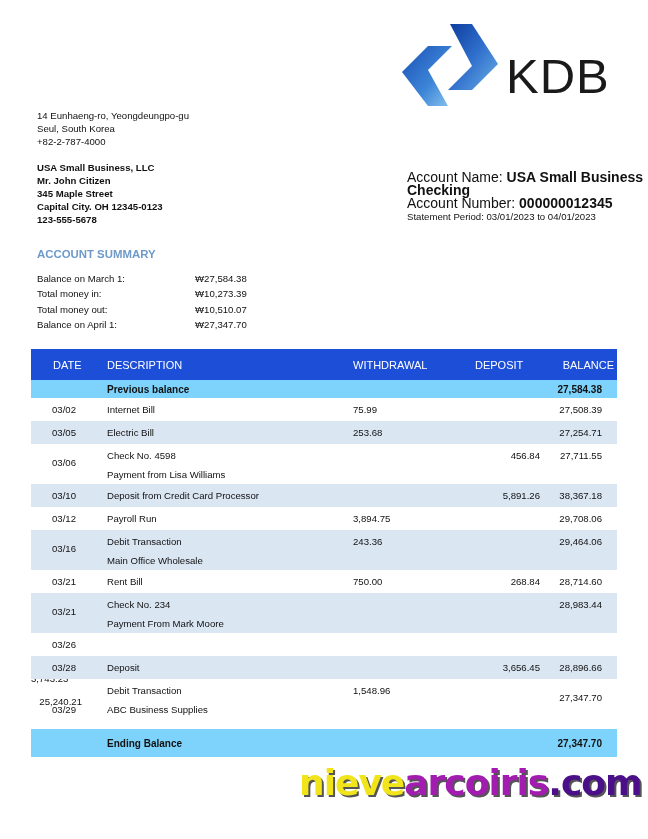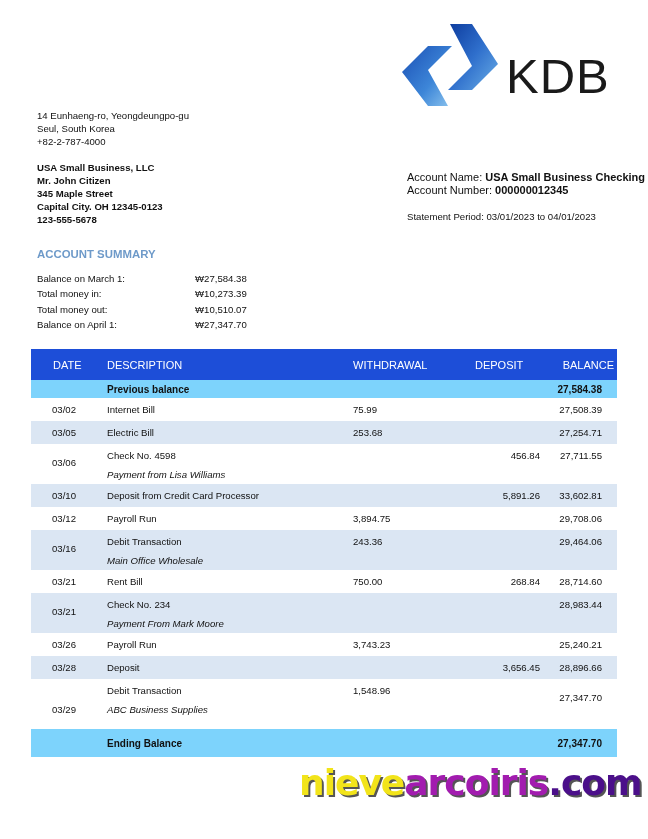--- a/index.html
+++ b/index.html
@@ -5,21 +5,21 @@
   * { box-sizing: border-box; margin: 0; padding: 0; }
   html, body { width: 648px; height: 839px; background: #ffffff; overflow: hidden; }
   body { position: relative; font-family: "Liberation Sans", "DejaVu Sans", sans-serif; color: #111; }
 
   .logo { position: absolute; left: 398px; top: 20px; width: 215px; height: 92px; }
   .logo svg { position: absolute; left: 0; top: 0; }
   .logo-text { position: absolute; left: 108px; top: 32px; font-size: 49px; font-weight: 400; color: #1a1a1a; letter-spacing: 1px; line-height: 1; }
 
   .bank-addr { position: absolute; left: 37px; top: 109px; font-size: 9.6px; line-height: 13px; }
   .customer { position: absolute; left: 37px; top: 161px; font-size: 9.6px; line-height: 13px; font-weight: 700; }
-  .acct-info { position: absolute; left: 407px; top: 171px; font-size: 11px; line-height: 13px; }
+  .acct-info { position: absolute; left: 407px; top: 171px; font-size: 14px; line-height: 13px; }
   .acct-info b { font-weight: 700; }
   .period { position: absolute; left: 407px; top: 210px; font-size: 9.6px; line-height: 13px; }
 
   .summary-title { position: absolute; left: 37px; top: 248px; font-size: 11.4px; font-weight: 700; color: #6e9ac9; }
   .summary { position: absolute; left: 37px; top: 273px; font-size: 9.6px; }
   .summary .srow { height: 15.3px; display: flex; }
   .summary .slabel { width: 158px; }
 
   .stmt { position: absolute; left: 31px; top: 349px; width: 586px; }
   .hdr { height: 31px; background: #1d4ed8; color: #fff; display: flex; align-items: center; font-size: 11px; }
@@ -28,21 +28,21 @@
   .row.band { background: #7dd3fc; font-weight: 700; font-size: 10px; }
   .c-date { width: 76px; padding-left: 21px; }
   .c-desc { width: 246px; }
   .c-wd { width: 103px; }
   .c-dep { width: 95px; text-align: right; padding-right: 11px; }
   .c-bal { width: 66px; text-align: right; padding-right: 0; }
   .hdr .c-date { padding-left: 22px; }
   .hdr .c-bal { padding-right: 3px; }
   .hdr .c-dep { text-align: left; padding-left: 19px; }
   .row .c-bal { padding-right: 15px; width: 66px; text-align: right; }
-  .sub { font-style: italic; display: block; margin-top: 8px; }
+  .sub { display: block; margin-top: 8px; }
   .vcenter { display: flex; align-items: center; }
 
   .watermark { position: absolute; left: 299px; top: 762px; font-size: 36px; font-weight: 900; font-family: "DejaVu Sans", sans-serif; letter-spacing: -1px; text-shadow: 2px 2px 0 #555; }
   .wm1 { color: #f2e41a; }
   .wm2 { color: #a21caf; }
   .wm3 { color: #4b0f8a; }
 </style>
 </head>
 <body>
 
@@ -143,21 +143,21 @@
         <div class="c-desc" style="padding-top:6px"><span>Check No. 4598</span><span class="sub">Payment from Lisa Williams</span></div>
         <div class="c-wd" style="padding-top:6px"></div>
         <div class="c-dep" style="padding-top:6px">456.84</div>
         <div class="c-bal" style="padding-top:6px">27,711.55</div>
       </div>
       <div class="row alt" style="height: 23px;">
         <div class="c-date" style="padding-top:6px">03/10</div>
         <div class="c-desc" style="padding-top:6px"><span>Deposit from Credit Card Processor</span></div>
         <div class="c-wd" style="padding-top:6px"></div>
         <div class="c-dep" style="padding-top:6px">5,891.26</div>
-        <div class="c-bal" style="padding-top:6px">33,602.81</div>
+        <div class="c-bal" style="padding-top:6px">38,367.18</div>
       </div>
       <div class="row" style="height: 23px;">
         <div class="c-date" style="padding-top:6px">03/12</div>
         <div class="c-desc" style="padding-top:6px"><span>Payroll Run</span></div>
         <div class="c-wd" style="padding-top:6px">3,894.75</div>
         <div class="c-dep" style="padding-top:6px"></div>
         <div class="c-bal" style="padding-top:6px">29,708.06</div>
       </div>
       <div class="row alt" style="height: 40px;">
         <div class="c-date" style="padding-top:13px">03/16</div>
@@ -173,21 +173,21 @@
         <div class="c-dep" style="padding-top:6px">268.84</div>
         <div class="c-bal" style="padding-top:6px">28,714.60</div>
       </div>
       <div class="row alt" style="height: 40px;">
         <div class="c-date" style="padding-top:13px">03/21</div>
         <div class="c-desc" style="padding-top:6px"><span>Check No. 234</span><span class="sub">Payment From Mark Moore</span></div>
         <div class="c-wd" style="padding-top:6px"></div>
         <div class="c-dep" style="padding-top:6px"></div>
         <div class="c-bal" style="padding-top:6px">28,983.44</div>
       </div>
-      <div class="row" style="height: 23px;">
+      <div class="row" style="height: 23px; flex-direction: column;">
         <div class="c-date" style="padding-top:6px">03/26</div>
         <div class="c-desc" style="padding-top:6px"><span>Payroll Run</span></div>
         <div class="c-wd" style="padding-top:6px">3,743.23</div>
         <div class="c-dep" style="padding-top:6px"></div>
         <div class="c-bal" style="padding-top:6px">25,240.21</div>
       </div>
       <div class="row alt" style="height: 23px;">
         <div class="c-date" style="padding-top:6px">03/28</div>
         <div class="c-desc" style="padding-top:6px"><span>Deposit</span></div>
         <div class="c-wd" style="padding-top:6px"></div>

